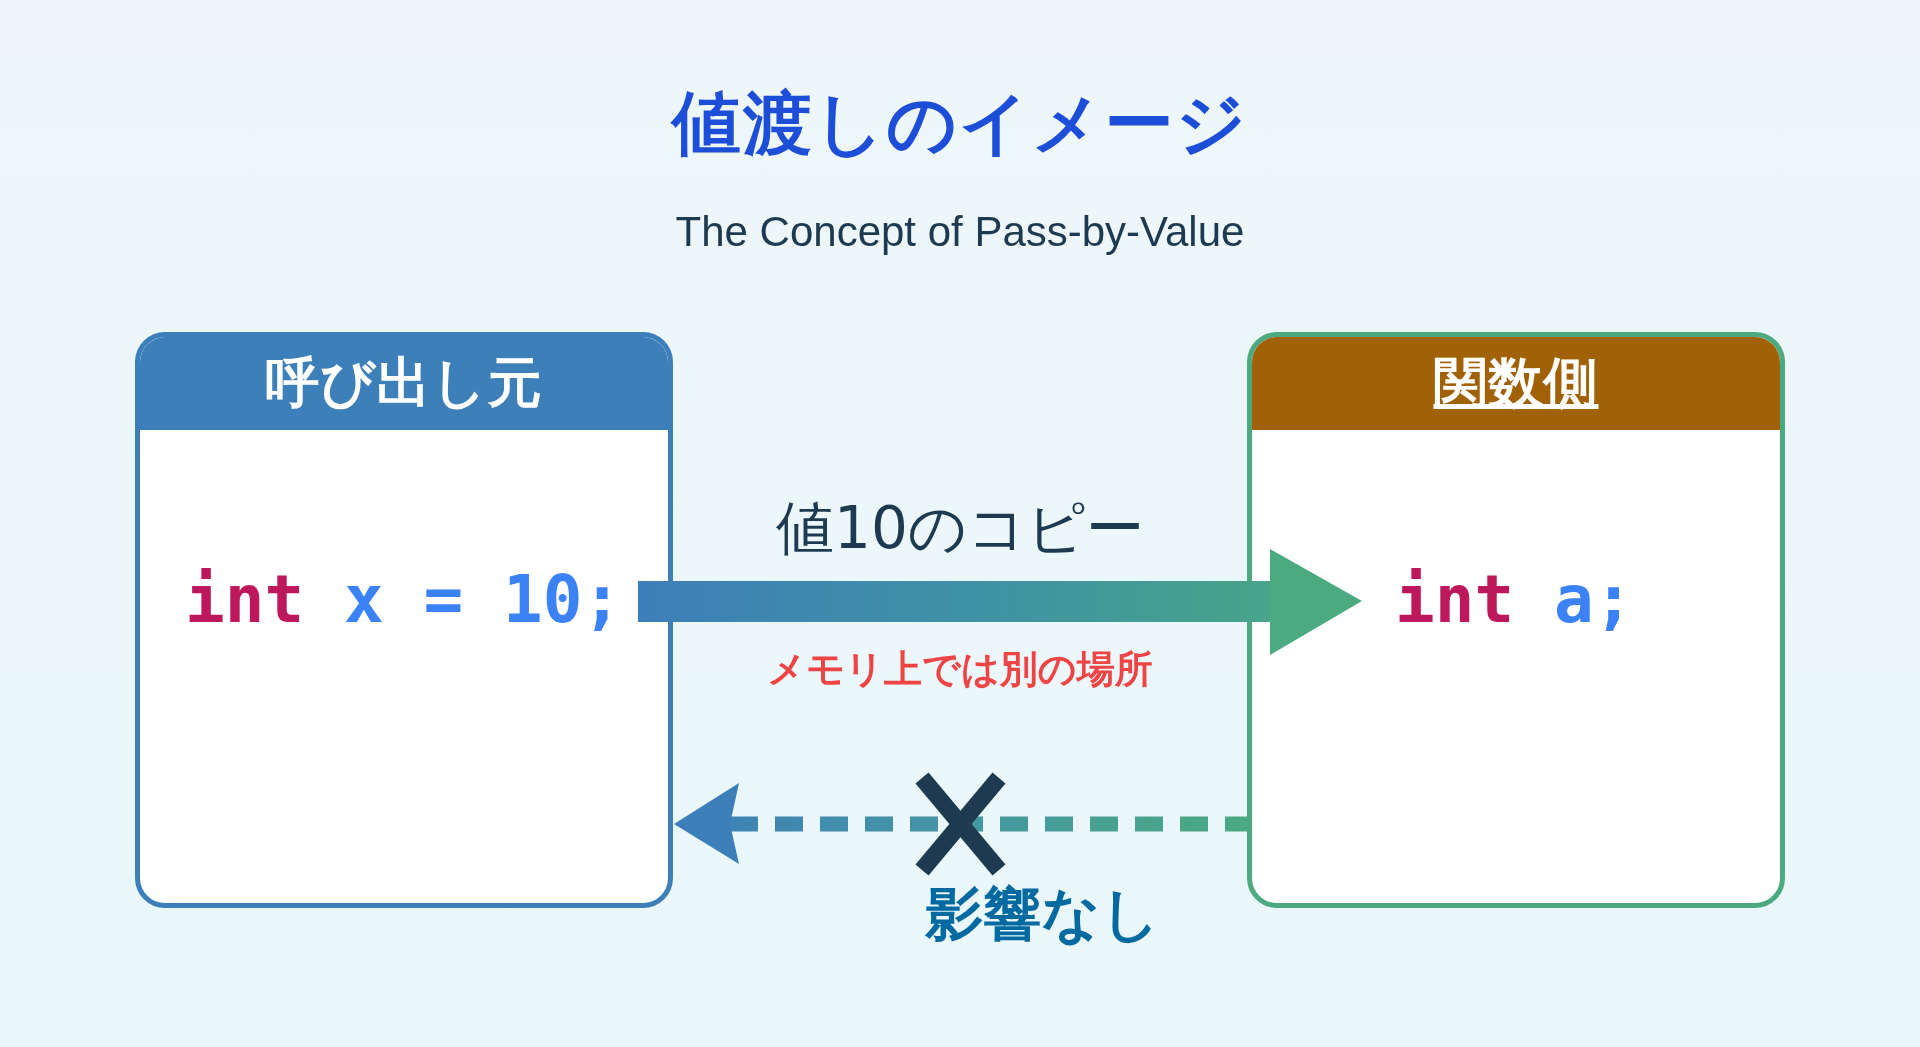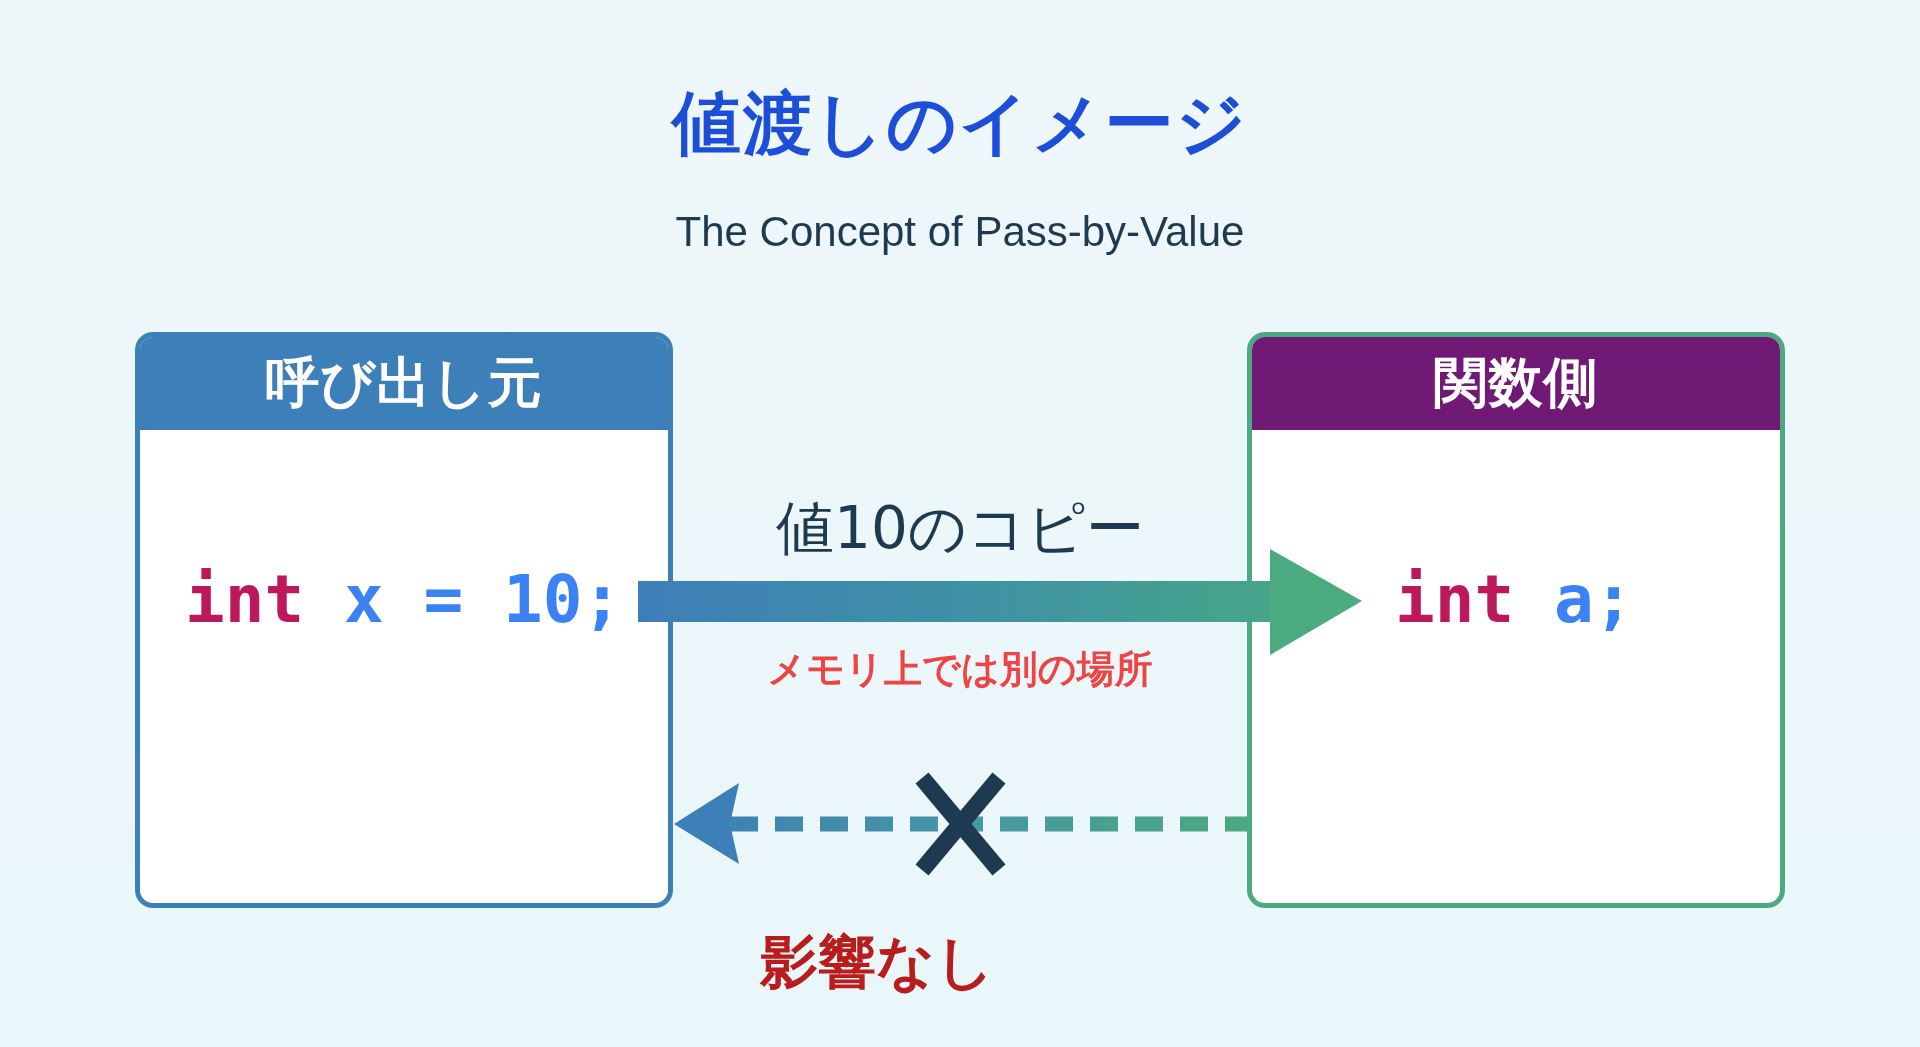--- a/index.html
+++ b/index.html
@@ -14,50 +14,50 @@
     left: 0; width: 1920px; top: 68px; text-align: center;
     font-size: 69px; font-weight: bold; color: #1d4ed8; letter-spacing: 2px;
     line-height: 110px;
   }
   .subtitle {
     left: 0; width: 1920px; top: 186px; text-align: center;
     font-family: "Liberation Sans", sans-serif;
     font-size: 42px; color: #1e3a50; line-height: 60px; margin-top: 16px;
   }
   .box {
-    background: #ffffff; border-radius: 18px; box-sizing: border-box;
+    background: #ffffff; border-radius: 30px; box-sizing: border-box;
     border: 5px solid; overflow: hidden;
   }
   .box.left { left: 135px; top: 332px; width: 538px; height: 576px; border-color: #3d7fb8; }
   .box.right { left: 1247px; top: 332px; width: 538px; height: 576px; border-color: #4baa80; }
   .box .header {
     height: 93px; display: flex; align-items: center; justify-content: center;
     color: #ffffff; font-size: 54px; font-weight: bold; letter-spacing: 1px;
   }
   .box.left .header { background: #3d7fb8; }
-  .box.right .header { background: #701a75; }
+  .box.right .header { background: #a16207; text-decoration: underline; }
   .code {
     font-family: "DejaVu Sans Mono", "Liberation Mono", monospace;
     font-size: 66px; font-weight: bold; line-height: 80px; white-space: pre;
   }
   .code .kw { color: #be185d; }
   .code .id { color: #3b82f6; }
   .code-left { left: 185px; top: 560px; }
   .code-right { left: 1395px; top: 560px; }
   .copy-label {
     left: 700px; width: 520px; top: 488px; text-align: center;
     font-size: 58px; font-weight: normal; line-height: 80px; color: #1e3a50;
   }
   .mem-label {
     left: 700px; width: 520px; top: 644px; text-align: center;
     font-size: 38px; font-weight: bold; line-height: 50px; color: #ef4444;
   }
   .noeffect-label {
-    left: 760px; width: 400px; top: 878px; text-align: left;
-    font-size: 58px; font-weight: bold; line-height: 72px; color: #b91c1c; margin-top: 48px;
+    left: 760px; width: 400px; top: 878px; text-align: right;
+    font-size: 58px; font-weight: bold; line-height: 72px; color: #0369a1;
   }
   svg.overlay { left: 0; top: 0; width: 1920px; height: 1047px; pointer-events: none; }
 </style>
 </head>
 <body>
 
 <div class="abs title">値渡しのイメージ</div>
 <div class="abs subtitle">The Concept of Pass-by-Value</div>
 
 <div class="abs box left">

